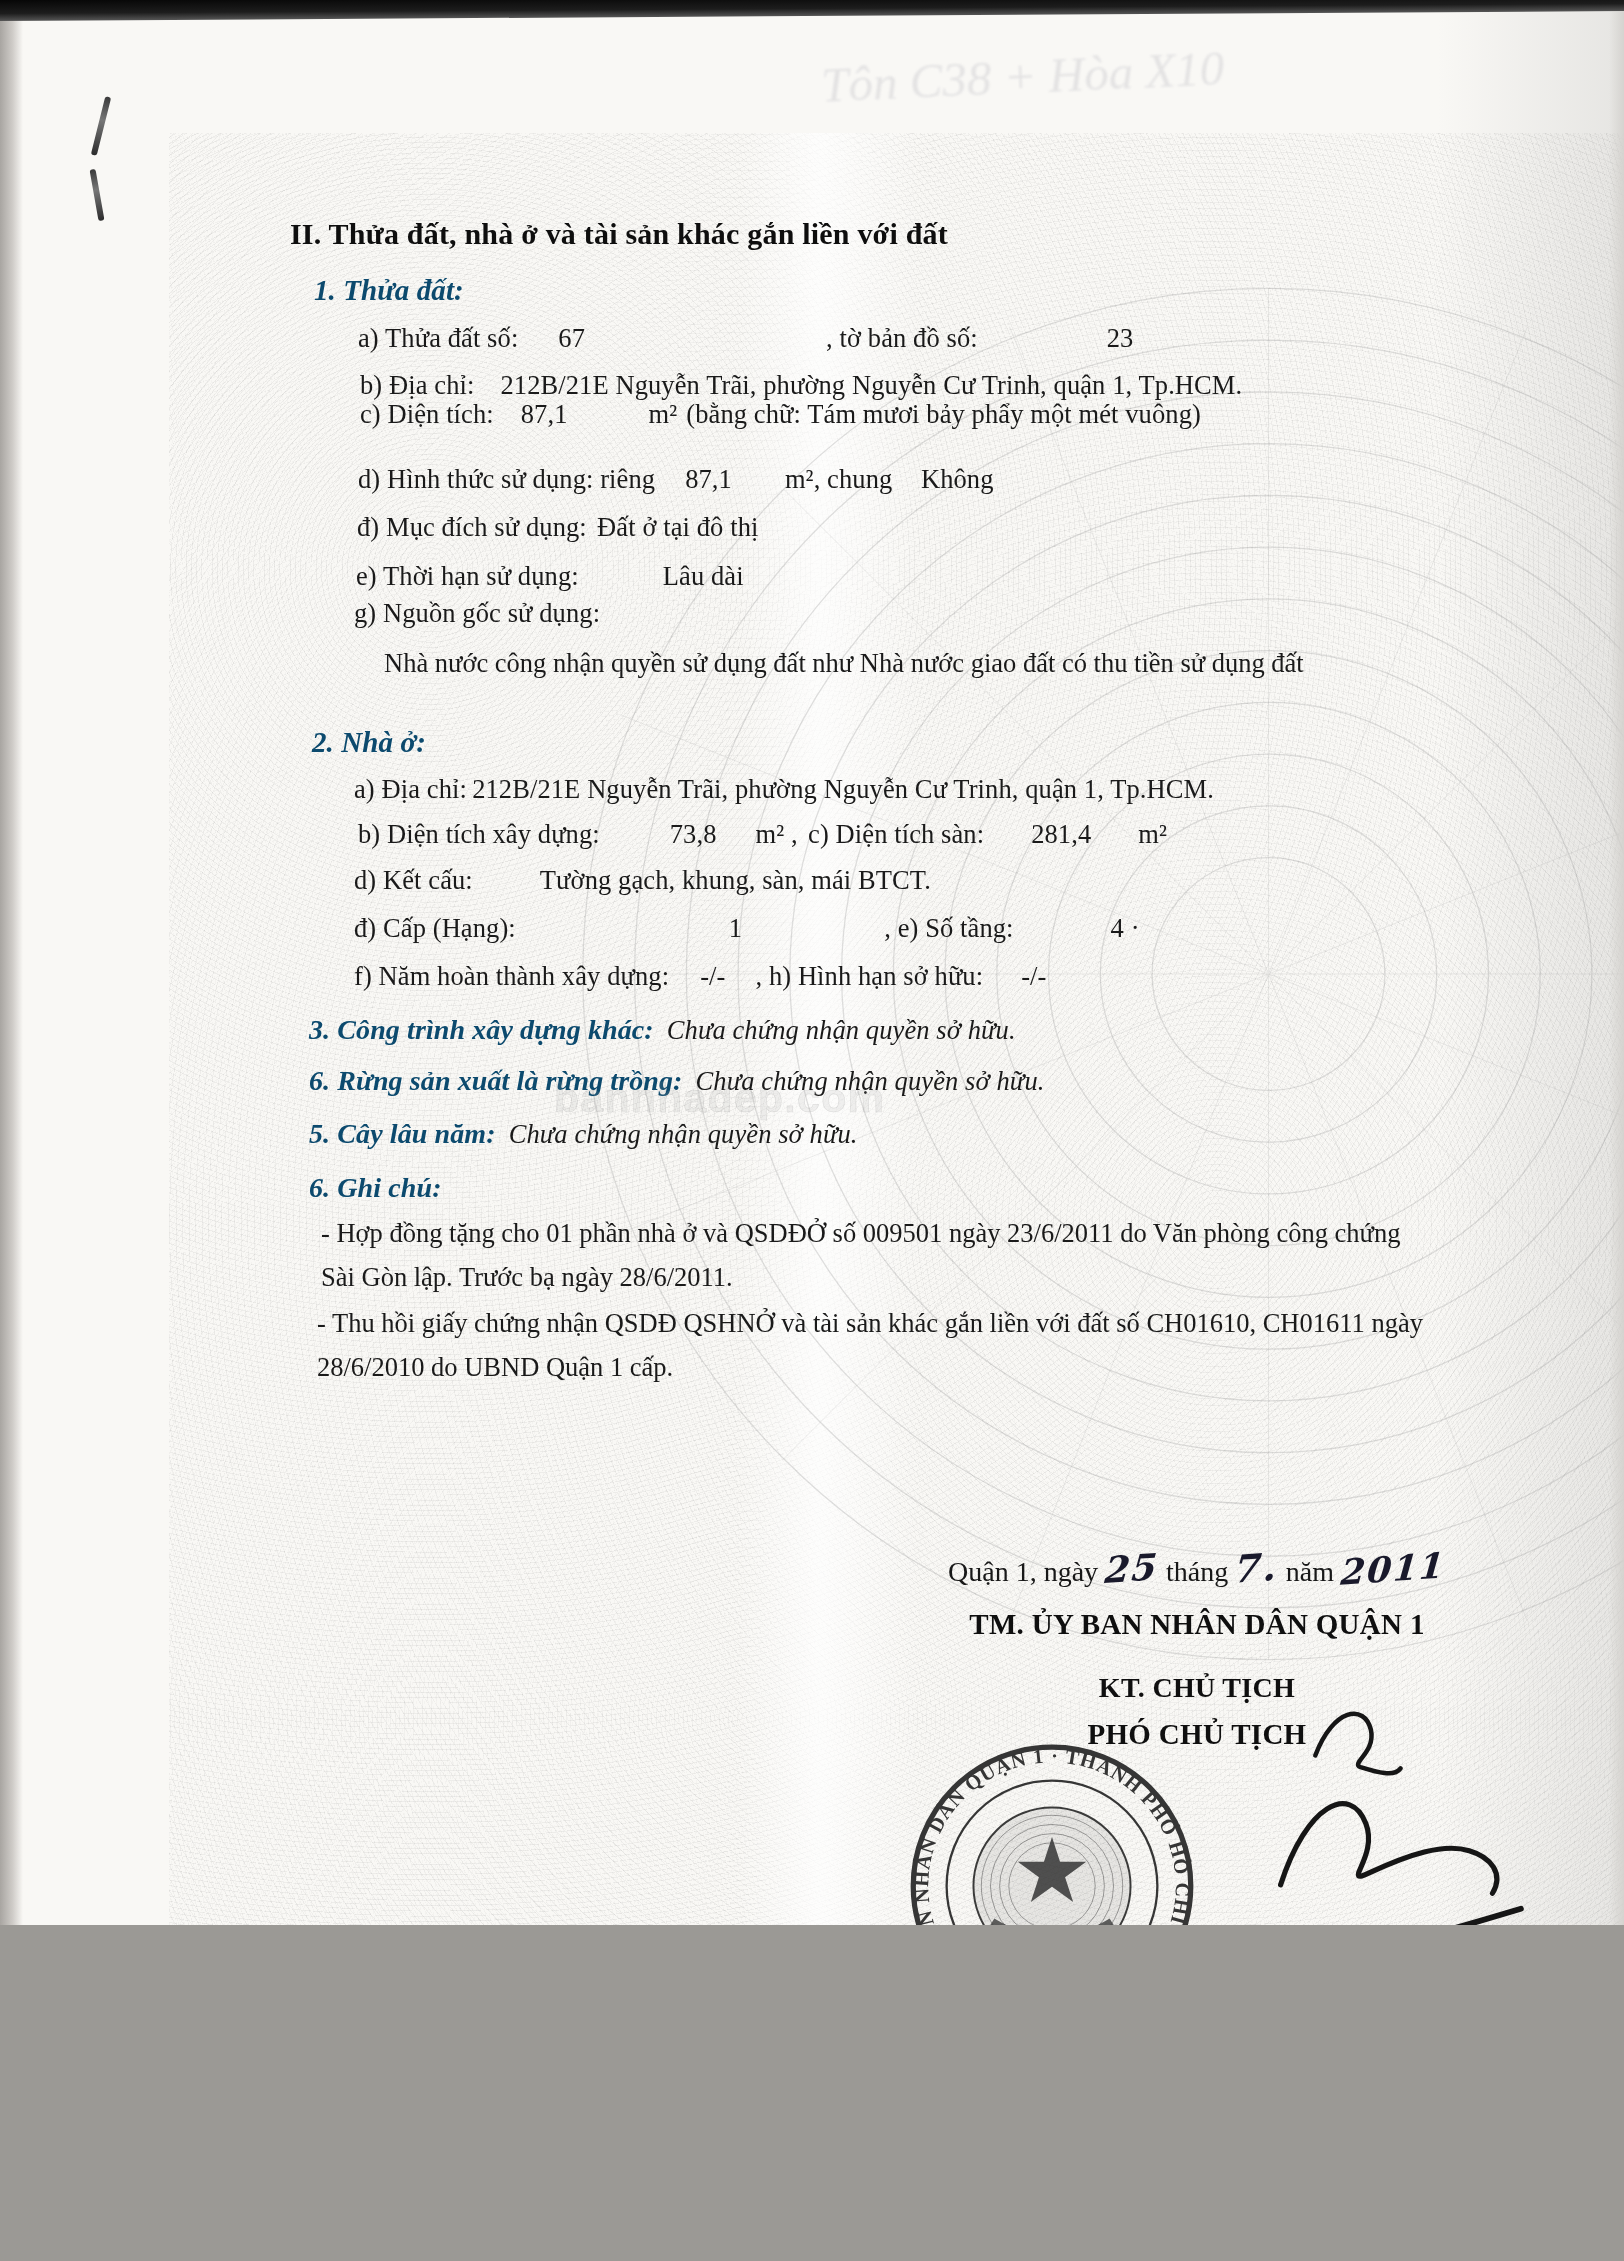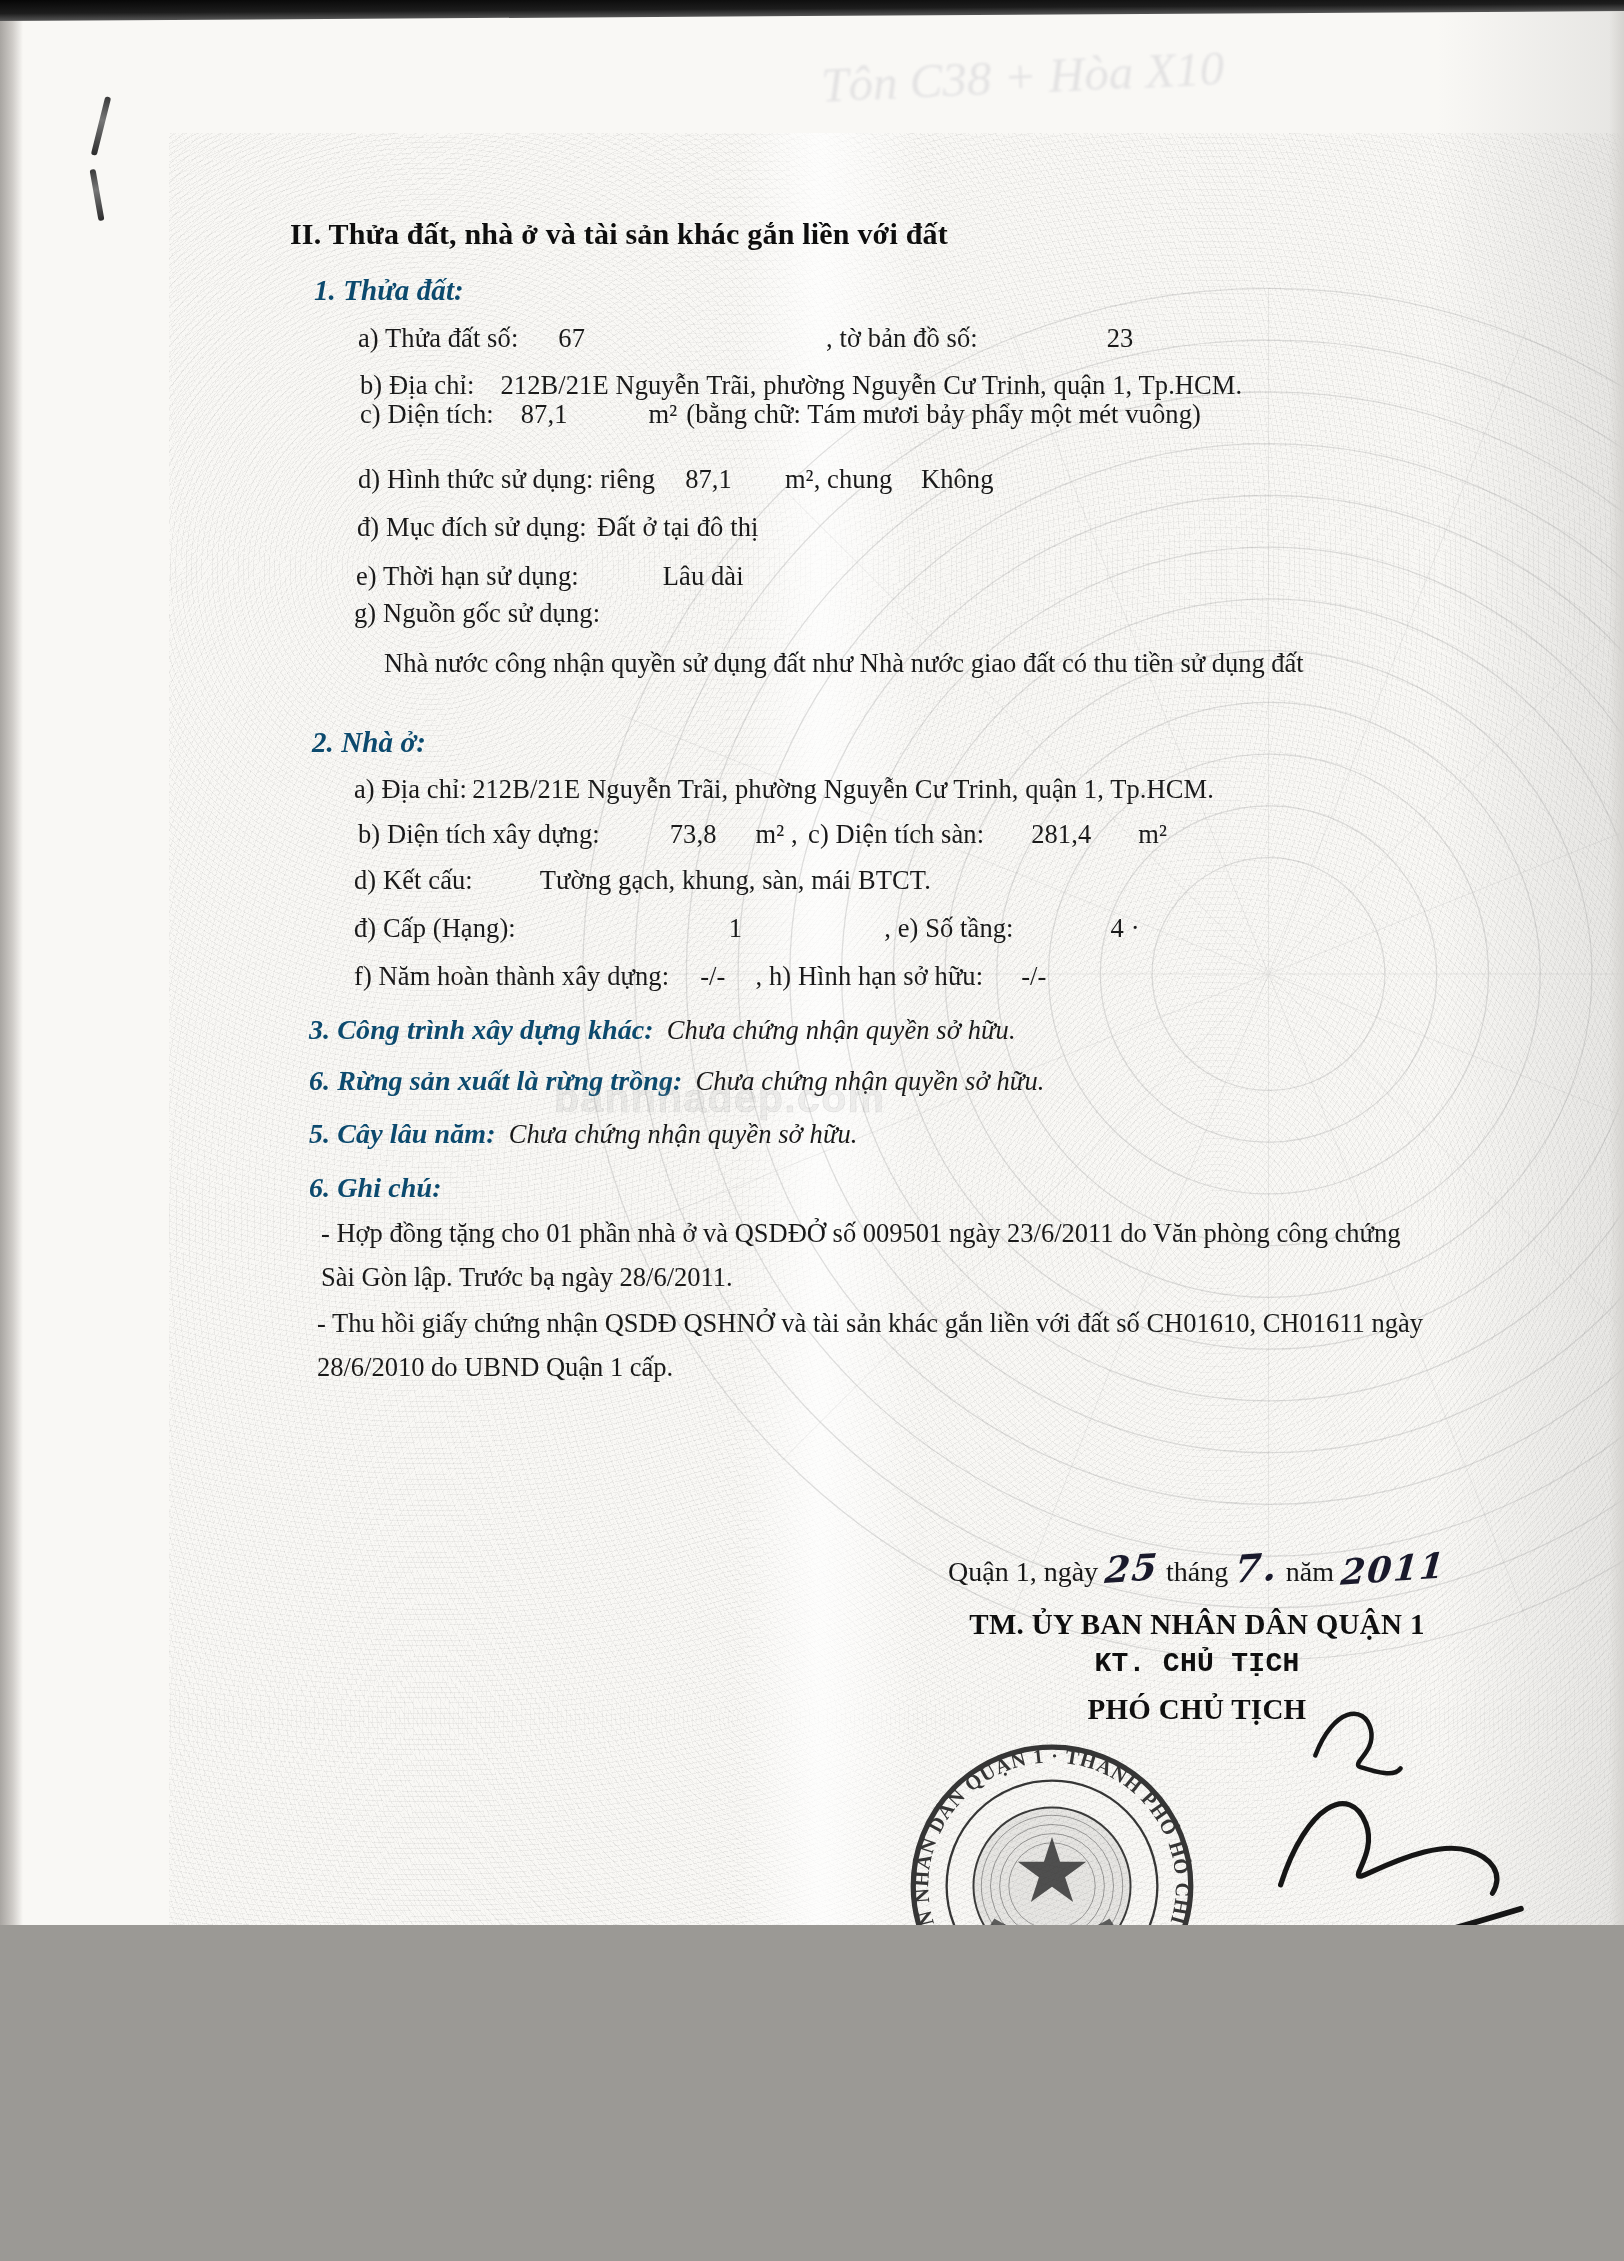--- a/index.html
+++ b/index.html
@@ -170,21 +170,21 @@
   <div class="sig-block">
     <div class="sig-line">
       <span>Quận 1, ngày</span>
       <span class="hw" style="font-size:36px;">25</span>
       <span>tháng</span>
       <span class="hw" style="font-size:38px;">7.</span>
       <span>năm</span>
       <span class="hw" style="font-size:35px;">2011</span>
     </div>
     <div class="sig-line sig-bold" style="margin-top:18px;">TM. ỦY BAN NHÂN DÂN QUẬN 1</div>
-    <div class="sig-line sig-bold" style="margin-top:7px;font-size:28px;font-family:Liberation Mono, monospace;">KT. CHỦ TỊCH</div>
+    <div class="sig-line sig-bold" style="margin-top:31px;font-size:28px;">KT. CHỦ TỊCH</div>
     <div class="sig-line sig-bold" style="margin-top:14.2px;">PHÓ CHỦ TỊCH</div>
   </div>
 
   <svg class="seal" viewBox="0 0 440 440">
     <g fill="none" stroke="#262626">
       <circle cx="220" cy="220" r="212" stroke-width="8"></circle>
       <circle cx="220" cy="220" r="161" stroke-width="3.5"></circle>
     </g>
     <defs>
       <path id="sealArc" d="M 78 345 A 189 189 0 1 1 362 345"></path>

